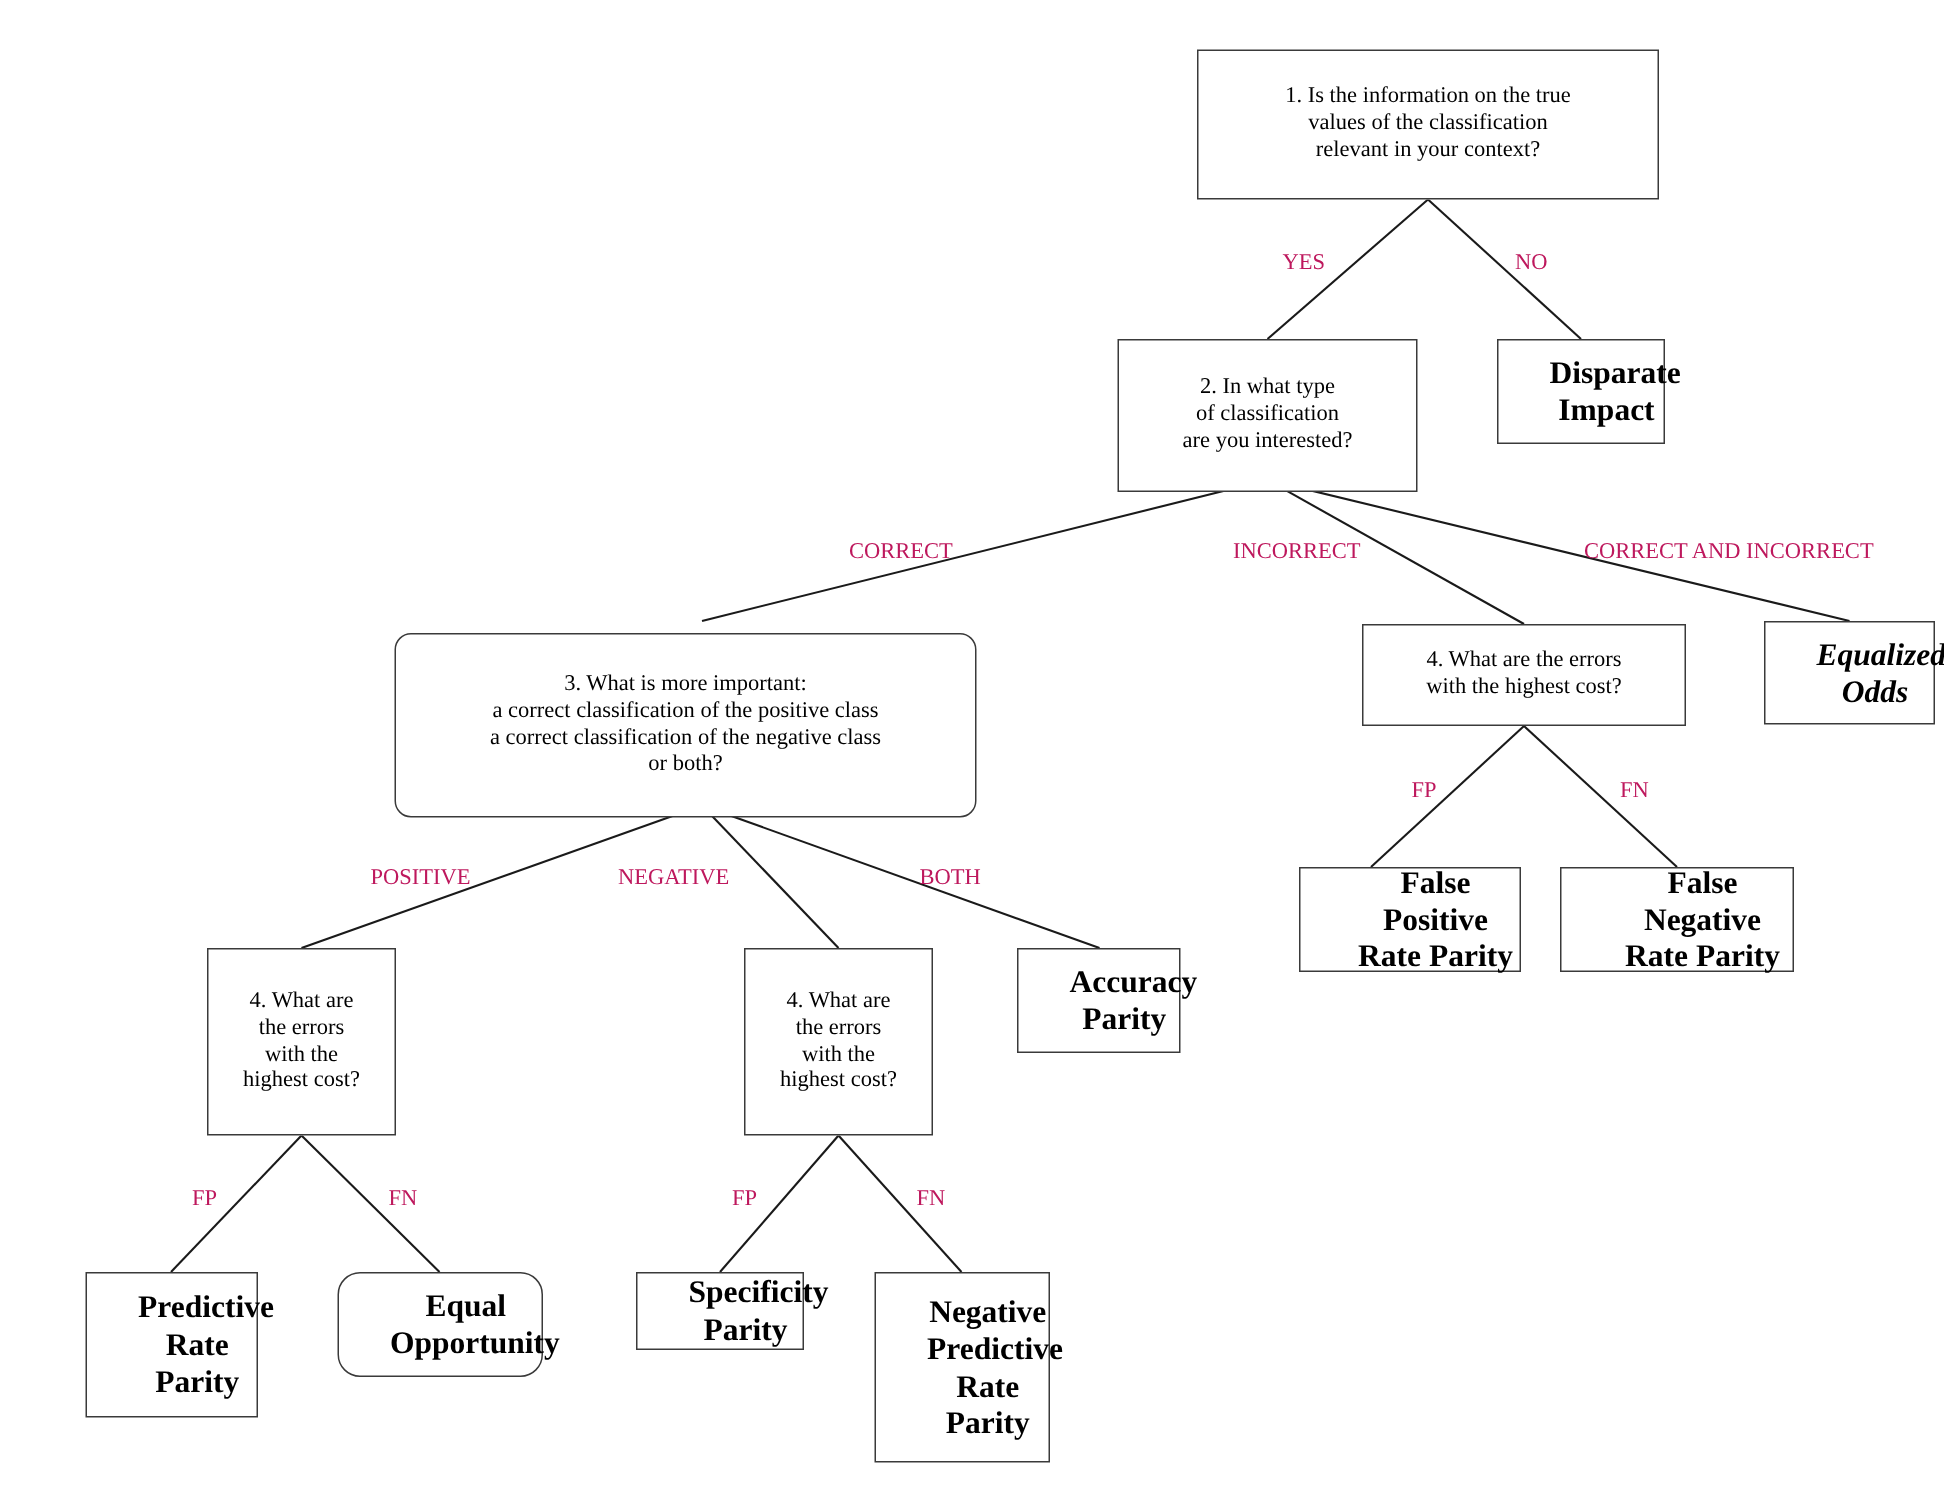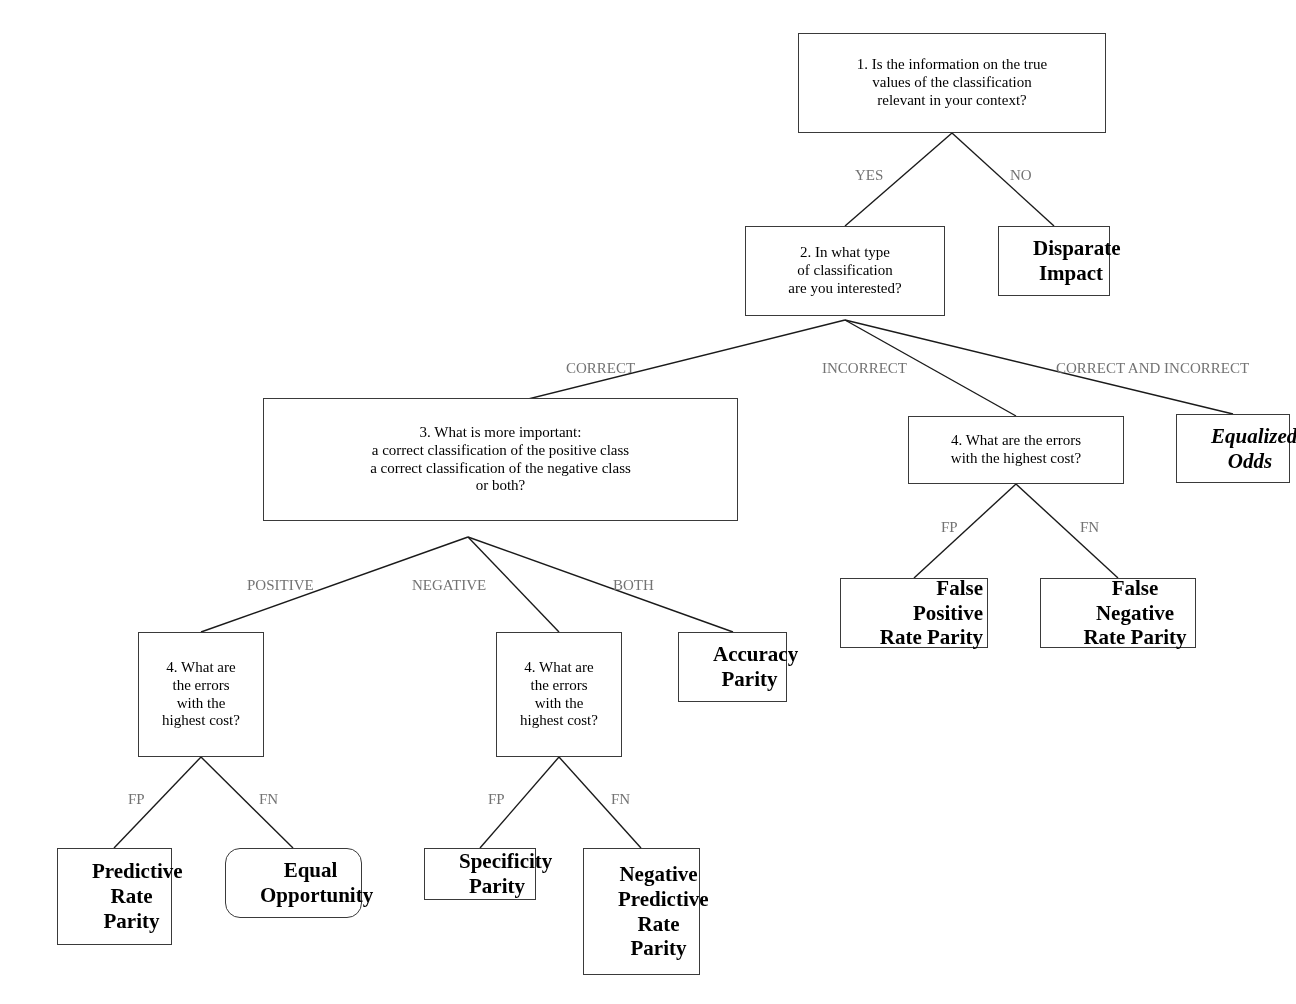--- a/index.html
+++ b/index.html
@@ -55,21 +55,21 @@
   .node-leaf {
     font-weight: bold;
     font-size: 21px;
     padding-left: 34px;
   }
   .edge-label {
     position: absolute;
     font-size: 15px;
     font-weight: normal;
     white-space: nowrap;
-    color: #737373;
+    color: #be185d;
     background: transparent;
     line-height: 1;
   }
 </style>
 </head>
 <body>
 
 <div id="diagram-root">
   <svg class="canvas" viewBox="0 0 1296 1004" xmlns="http://www.w3.org/2000/svg">
     <g id="edges-group">
@@ -88,30 +88,30 @@
         <line x1="559" y1="757" x2="480" y2="848" class="edge-line"></line>
         <line x1="559" y1="757" x2="641" y2="848" class="edge-line"></line>
       </g>
   </svg>
   <div id="nodes-layer">
       <div class="node-box node-question" style="left: 798px; top: 33px; width: 308px; height: 100px;">
         <span class="node-text">1.  Is the information on the true
 values of the classification
 relevant in your context?</span>
       </div>
-      <div class="node-box node-question" style="left: 745px; top: 226px; width: 200px; height: 90px;">
+      <div class="node-box node-question" style="left: 745px; top: 226px; width: 200px; height: 102px;">
         <span class="node-text">2. In what type
 of classification
 are you interested?</span>
       </div>
       <div class="node-box node-leaf" style="left: 998px; top: 226px; width: 112px; height: 70px;">
         <span class="node-text">Disparate
 Impact</span>
       </div>
-      <div class="node-box node-question" style="left: 263px; top: 398px; width: 475px; height: 123px;">
+      <div class="node-box node-question" style="left: 263px; top: 422px; width: 388px; height: 123px; border-radius: 11px;">
         <span class="node-text">3.  What is more important:
 a correct classification of the positive class
 a correct classification of the negative class
 or both?</span>
       </div>
       <div class="node-box node-question" style="left: 908px; top: 416px; width: 216px; height: 68px;">
         <span class="node-text">4.  What are the errors
 with the highest cost?</span>
       </div>
       <div class="node-box node-leaf" style="left: 1176px; top: 414px; width: 114px; height: 69px; font-style: italic;">
@@ -127,21 +127,21 @@
       <div class="node-box node-question" style="left: 496px; top: 632px; width: 126px; height: 125px;">
         <span class="node-text">4.  What are
 the errors
 with the
 highest cost?</span>
       </div>
       <div class="node-box node-leaf" style="left: 678px; top: 632px; width: 109px; height: 70px;">
         <span class="node-text">Accuracy
 Parity</span>
       </div>
-      <div class="node-box node-leaf" style="left: 840px; top: 578px; width: 148px; height: 70px; text-align: right;">
+      <div class="node-box node-leaf" style="left: 866px; top: 578px; width: 148px; height: 70px;">
         <span class="node-text">False Positive
 Rate Parity</span>
       </div>
       <div class="node-box node-leaf" style="left: 1040px; top: 578px; width: 156px; height: 70px;">
         <span class="node-text">False Negative
 Rate Parity</span>
       </div>
       <div class="node-box node-leaf" style="left: 57px; top: 848px; width: 115px; height: 97px;">
         <span class="node-text">Predictive
 Rate

